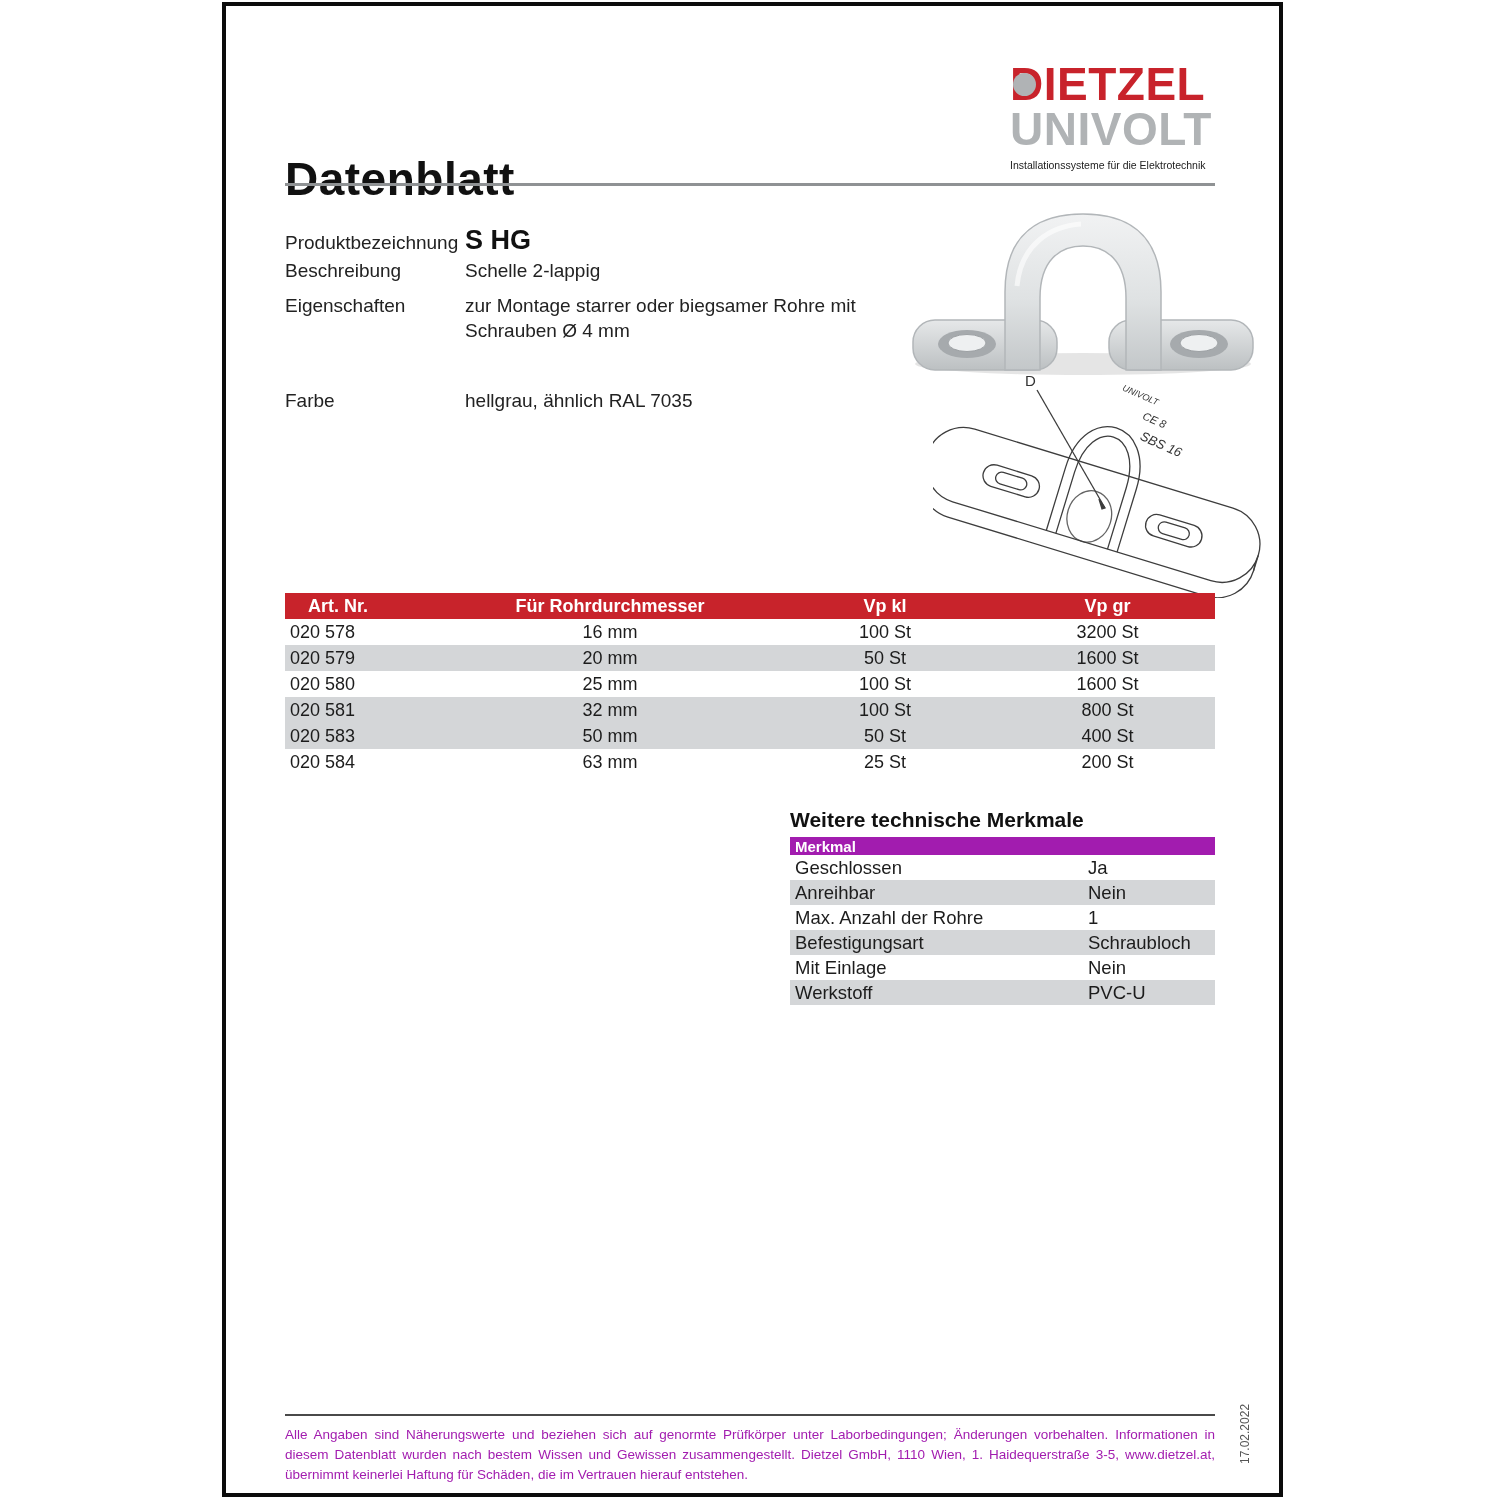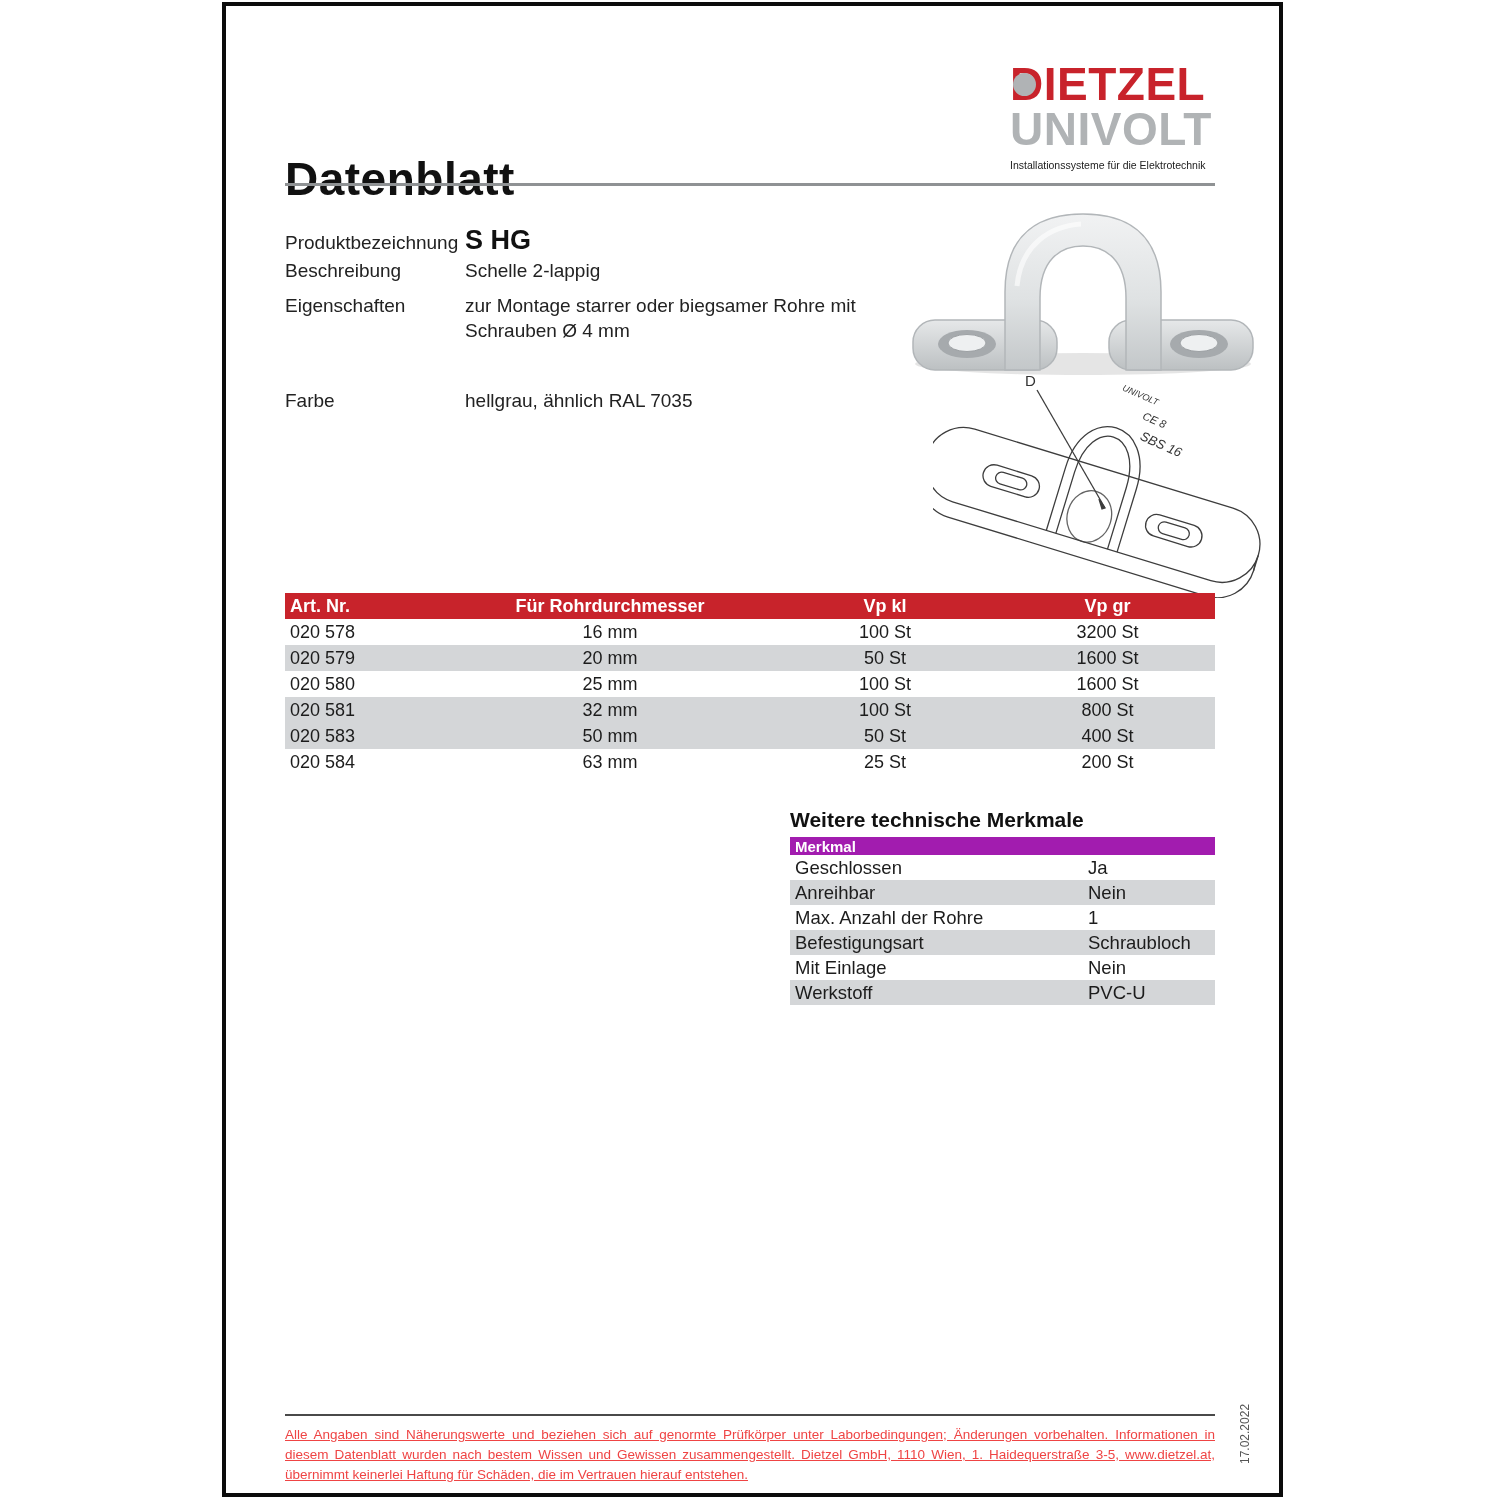--- a/index.html
+++ b/index.html
@@ -33,38 +33,38 @@
 
   
   .photo { position:absolute; left:679px; top:190px; width:356px; height:184px; }
   .drawing { position:absolute; left:707px; top:362px; width:332px; height:230px; }
 
   
   .order-table { position:absolute; left:59px; top:587px; width:930px;
                  border-collapse:collapse; table-layout:fixed; }
   .order-table th { background:#C8232B; color:#fff; font-weight:bold; font-size:18px;
                     height:26px; text-align:center; }
-  .order-table th:first-child { text-align:left; padding-left:5px; }
+  .order-table th:first-child { text-align:left; padding-left:23px; }
   .order-table td { font-size:18px; height:26px; text-align:center; color:#1c1c1c; }
   .order-table td:first-child { text-align:left; padding-left:5px; }
   tr.striped td { background:#D4D6D8; }
 
   
   .features-title { position:absolute; left:564px; top:802px; font-size:21px; font-weight:bold; color:#111; }
   .features-table { position:absolute; left:564px; top:831px; width:425px;
                     border-collapse:collapse; table-layout:fixed; }
   .features-table th { background:#a21caf; color:#fff; font-weight:bold; font-size:15px;
                        height:18px; text-align:left; padding-left:5px; }
   .features-table td { font-size:18.5px; height:25px; color:#1c1c1c; text-align:left; }
   .features-table td:first-child { padding-left:5px; }
 
   
   .footer-rule { position:absolute; left:59px; top:1408px; width:930px; height:2px; background:#4a4a4a; }
   .footer-text { position:absolute; left:59px; top:1419px; width:930px; font-size:13.5px;
-                 line-height:20px; color:#ef4444; text-align:justify;text-decoration:underline; }
+                 line-height:20px; color:#a21caf; text-align:justify; }
   .side-date { position:absolute; left:1012px; top:1458px; font-size:12px; color:#555;
                white-space:nowrap; transform:rotate(-90deg); transform-origin:top left; }
 </style>
 </head>
 <body>
 
 <div class="canvas">
   <div class="page">
 
     <div class="logo">

